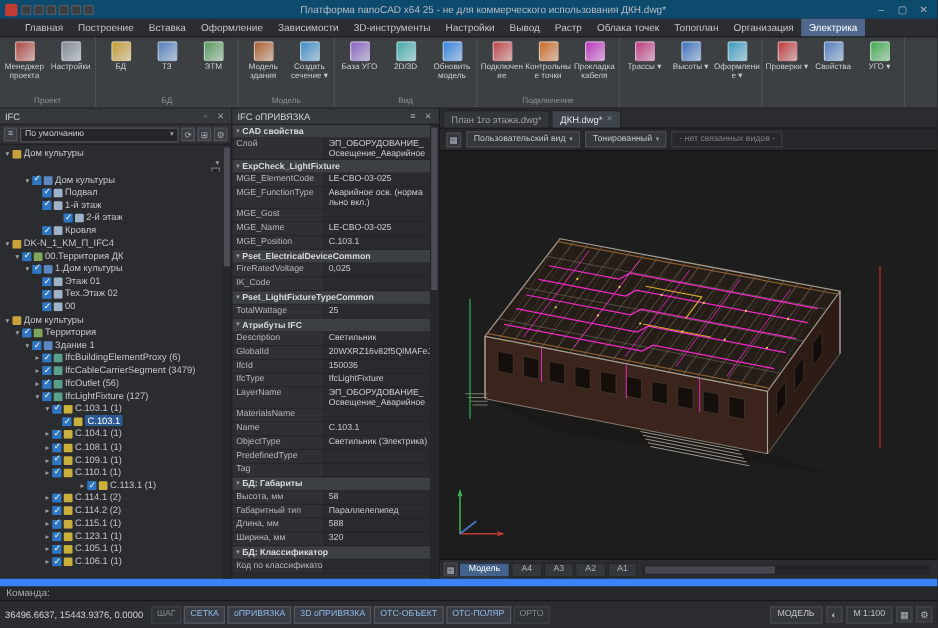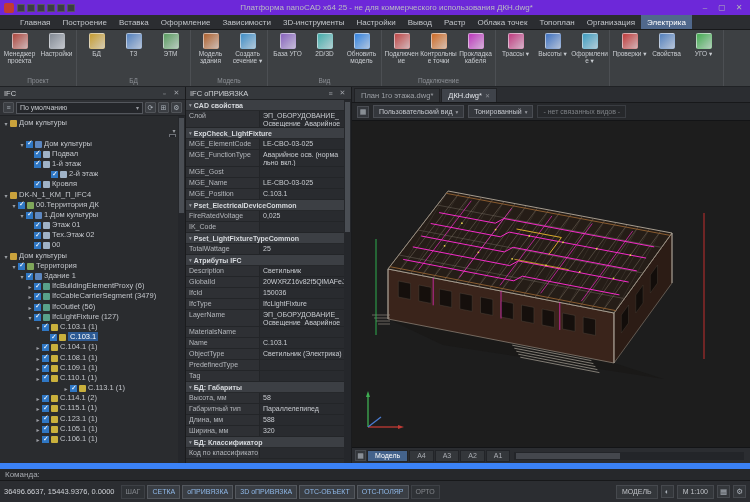--- a/index.html
+++ b/index.html
@@ -1,21 +1,21 @@
 <!DOCTYPE html>
 <html><head>
 <meta charset="utf-8">
 <style>
   *{margin:0;padding:0;box-sizing:border-box;}
   html,body{width:750px;height:502px;overflow:hidden;background:#1e1e1e;}
   body{font-family:"Liberation Sans","DejaVu Sans",sans-serif;}
   .app{width:750px;height:502px;display:flex;flex-direction:column;color:#c5c8cd;background:#2b2d31;}
 
   
-  .titlebar{height:15px;flex:none;background:#6d28d9;display:flex;align-items:center;gap:3px;padding:0 4px;}
+  .titlebar{height:15px;flex:none;background:#0c4a6e;display:flex;align-items:center;gap:3px;padding:0 4px;}
   .logo{width:10px;height:10px;flex:none;background:#c23b32;border-radius:2px;}
   .qat{display:flex;gap:2px;align-items:center;}
   .qat-icon{width:8px;height:8px;background:#3a3d42;border:1px solid #55585e;border-radius:1px;}
   .title-text{flex:1;text-align:center;font-size:8px;color:#b9bcc2;white-space:nowrap;overflow:hidden;}
   .win-btn{width:14px;text-align:center;color:#b0b3b8;font-size:8px;line-height:15px;}
 
   
   .ribbon-tabbar{height:15px;flex:none;background:#2b2d31;display:flex;align-items:stretch;padding-left:14px;border-bottom:1px solid #17181a;}
   .rtab{padding:0 6px;display:flex;align-items:center;font-size:8px;color:#c2c5ca;white-space:nowrap;}
   .rtab.active{background:#50688c;color:#ffffff;}
@@ -424,20 +424,26 @@
               <div class="texp">▸</div>
               <div class="tcheck checked"></div>
               <div class="ticon" style="background: rgb(201, 176, 60);"></div>
               <div class="tlabel">C.113.1 (1)</div>
             </div>
             <div class="trow" style="padding-left: 34px;">
               <div class="texp">▸</div>
               <div class="tcheck checked"></div>
               <div class="ticon" style="background: rgb(201, 176, 60);"></div>
               <div class="tlabel">C.114.1 (2)</div>
+            </div>
+            <div class="trow" style="padding-left: 34px;">
+              <div class="texp">▸</div>
+              <div class="tcheck checked"></div>
+              <div class="ticon" style="background: rgb(201, 176, 60);"></div>
+              <div class="tlabel">C.114.2 (2)</div>
             </div>
             <div class="trow" style="padding-left: 34px;">
               <div class="texp">▸</div>
               <div class="tcheck checked"></div>
               <div class="ticon" style="background: rgb(201, 176, 60);"></div>
               <div class="tlabel">C.115.1 (1)</div>
             </div>
             <div class="trow" style="padding-left: 34px;">
               <div class="texp">▸</div>
               <div class="tcheck checked"></div>

